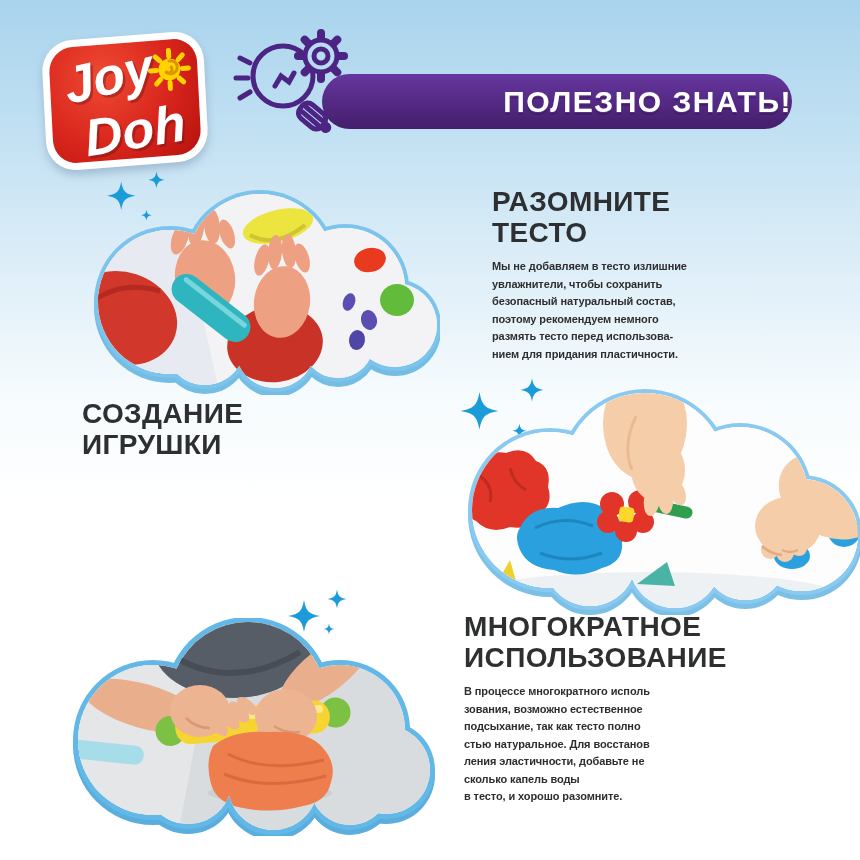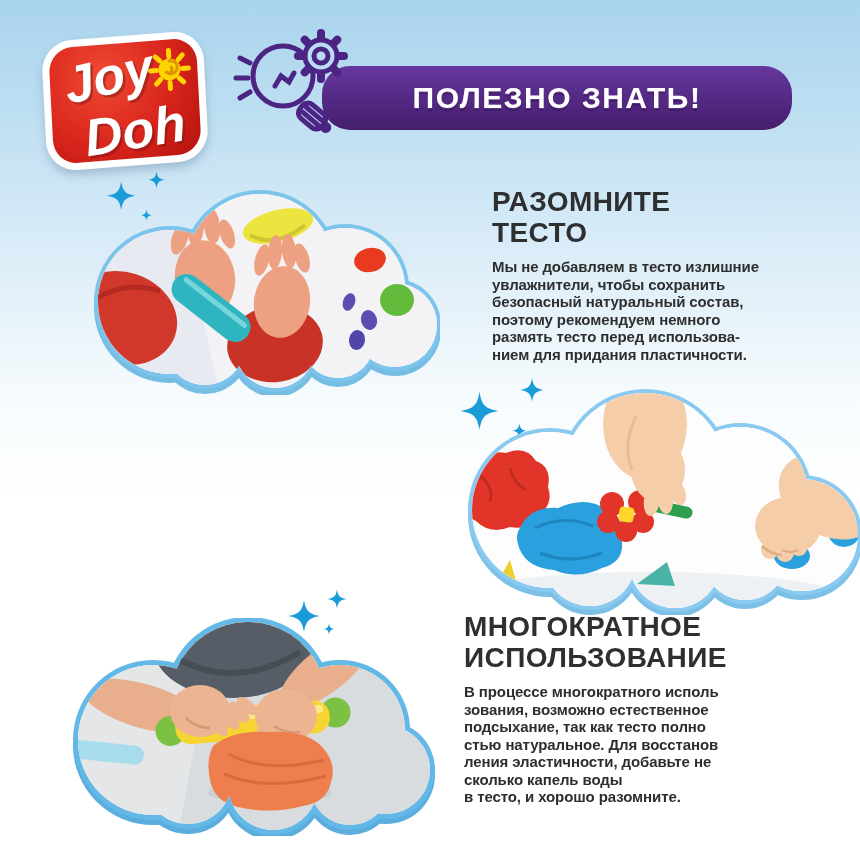--- a/index.html
+++ b/index.html
@@ -1,23 +1,23 @@
 <!DOCTYPE html>
 <html><head>
 <meta charset="utf-8">
 <style>
   html,body{margin:0;padding:0;background:#fff;}
   .page{position:relative;width:860px;height:860px;overflow:hidden;
         font-family:"Liberation Sans",sans-serif;
         background:linear-gradient(180deg,#a9d4ed 0%,#bfdff2 14%,#dcedf8 30%,#f6fbfd 46%,#ffffff 58%,#ffffff 100%);}
 
   
-  .banner{position:absolute;left:322px;top:66px;width:470px;height:64px;border-radius:28px;
+  .banner{position:absolute;left:322px;top:74px;width:470px;height:55px;border-radius:28px;
           background:linear-gradient(180deg,#66379e 0%,#552a86 48%,#451e6c 100%);
-          display:flex;align-items:center;justify-content:center;z-index:1;}
+          display:flex;align-items:center;justify-content:flex-end;z-index:1;}
   .banner-text{color:#ffffff;font-size:30px;font-weight:900;letter-spacing:1.5px;
                text-shadow:0 3px 0 rgba(57,21,92,.55), 0 1px 0 rgba(255,255,255,.25);}
   .bulb-icon{position:absolute;left:228px;top:26px;z-index:2;}
 
   
   .logo{position:absolute;left:44px;top:36px;width:162px;height:130px;transform:rotate(-3deg);z-index:2;}
   .logo-outer{position:absolute;inset:0;background:#ffffff;border-radius:30px;
               box-shadow:0 5px 9px rgba(110,140,170,.45);transform:skewY(-1.5deg);}
   .logo-inner{position:absolute;inset:7px;border-radius:24px;
               background:radial-gradient(circle at 35% 28%,#ef4a33 0%,#d8251c 55%,#b5120d 100%);
@@ -25,21 +25,21 @@
   .logo-joy{position:absolute;left:14px;top:2px;font-size:52px;font-weight:900;font-style:italic;color:#fff;
             transform:rotate(-9deg);text-shadow:2px 3px 0 rgba(120,20,20,.45);}
   .logo-doh{position:absolute;left:32px;top:58px;font-size:52px;font-weight:900;font-style:italic;color:#fff;
             transform:rotate(-5deg);text-shadow:2px 3px 0 rgba(120,20,20,.45);}
   .logo-sun{position:absolute;right:4px;top:6px;}
 
   
   .section{position:absolute;}
   .section-title{margin:0;font-size:28px;line-height:31px;font-weight:800;color:#2d2f30;
                  letter-spacing:.4px;white-space:pre-line;}
-  .section-body{margin:10px 0 0 0;font-size:15px;line-height:17.5px;font-weight:700;color:#2e2e2e;
+  .section-body{margin:10px 0 0 0;font-size:11px;line-height:17.5px;font-weight:700;color:#2e2e2e;
                 letter-spacing:-0.1px;white-space:pre-line;}
   .sec-knead{left:492px;top:186px;width:360px;}
   .sec-create{left:82px;top:398px;width:365px;}
   .sec-reuse{left:464px;top:611px;width:365px;}
 
   
   .cloud{position:absolute;}
   .cloud-knead{left:70px;top:190px;}
   .cloud-flower{left:440px;top:388px;}
   .cloud-roll{left:48px;top:618px;}
@@ -364,20 +364,22 @@
 ТЕСТО</h2>
     <p class="section-body">Мы не добавляем в тесто излишние
 увлажнители, чтобы сохранить
 безопасный натуральный состав,
 поэтому рекомендуем немного
 размять тесто перед использова-
 нием для придания пластичности.</p>
   </div>
 
   <div class="section sec-create">
+    <h2 class="section-title">СОЗДАНИЕ
+ИГРУШКИ</h2>
   </div>
 
   <div class="section sec-reuse">
     <h2 class="section-title">МНОГОКРАТНОЕ
 ИСПОЛЬЗОВАНИЕ</h2>
     <p class="section-body">В процессе многократного исполь
 зования, возможно естественное
 подсыхание, так как тесто полно
 стью натуральное. Для восстанов
 ления эластичности, добавьте не

